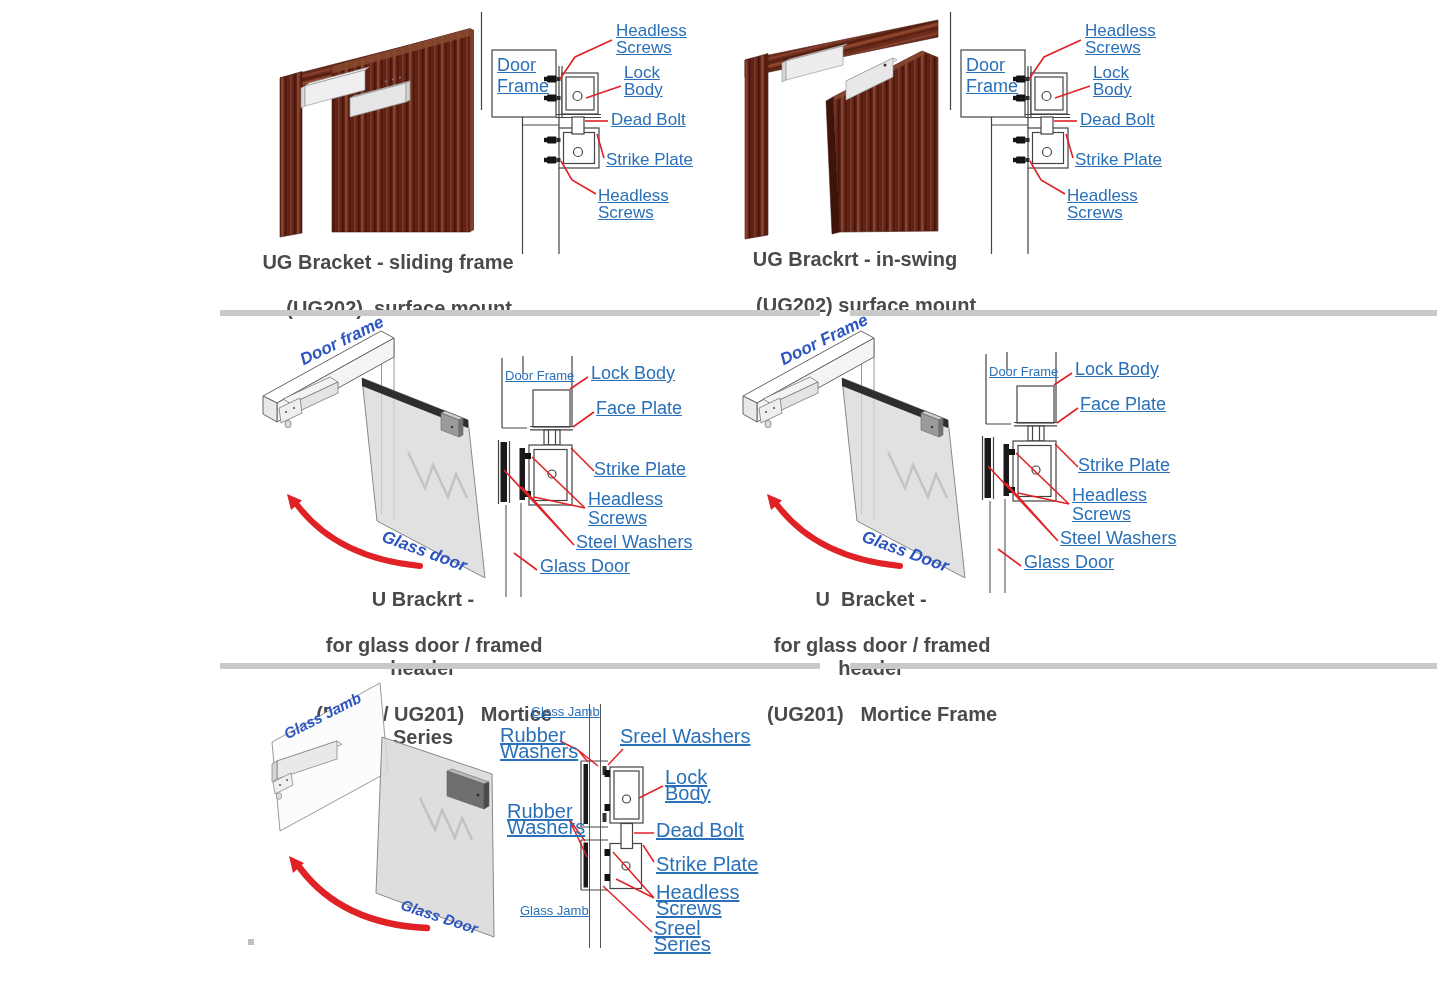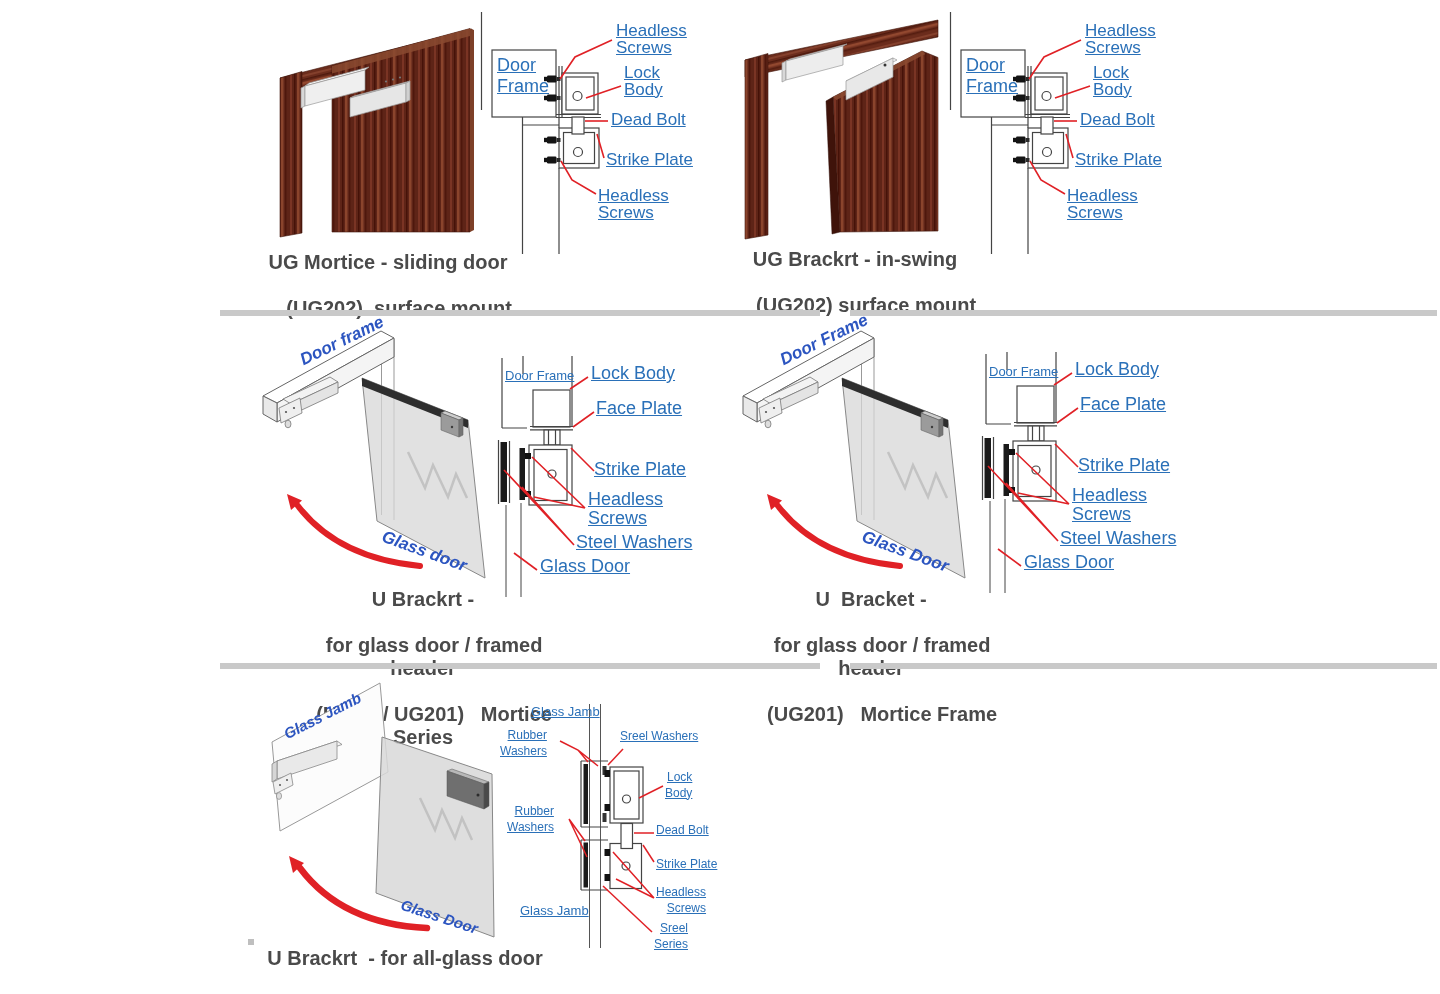--- a/index.html
+++ b/index.html
@@ -1,21 +1,21 @@
 <!DOCTYPE html>
 <html><head>
 <meta charset="utf-8">
 <style>
   html,body{margin:0;padding:0;background:#fff;}
   #page{position:relative;width:1440px;height:994px;background:#fff;overflow:hidden;
         font-family:"Liberation Sans",sans-serif;}
   .abs{position:absolute;}
   .lbl{position:absolute;color:#2a70b8;font-size:17px;line-height:17px;white-space:pre-wrap;text-decoration:underline;}
   .s18{font-size:18px;line-height:19px;}
-  .s16{font-size:12px;line-height:15.5px;text-align:right;}
+  .s16{font-size:20px;line-height:15.5px;}
   .s13{font-size:13px;line-height:13px;}
   .boxlbl{font-size:18px;line-height:21px;}
   .iso-lbl{position:absolute;font-style:italic;font-weight:700;color:#2c55c0;font-size:17px;
            transform-origin:left top;white-space:pre;}
   .iso-lbl.small{font-size:15px;}
   .caption{position:absolute;text-align:center;font-weight:600;color:#4a4a4a;font-size:20px;
            line-height:23px;white-space:pre-wrap;}
   .divider{position:absolute;height:6px;background:#c9c9c9;}
   .sq{position:absolute;width:6px;height:6px;background:#bfbfbf;}
 </style>
@@ -182,21 +182,21 @@
 Frame</span>
   <span class="lbl" style="left:616px;top:22px">Headless
 Screws</span>
   <span class="lbl" style="left:624px;top:64px">Lock
 Body</span>
   <span class="lbl" style="left:611px;top:111px">Dead Bolt</span>
   <span class="lbl" style="left:606px;top:151px">Strike Plate</span>
   <span class="lbl" style="left:598px;top:187px">Headless
 Screws</span>
 
-  <div class="caption" style="left:238px;top:251px;width:300px"><span>UG Mortice - sliding door</span><br>
+  <div class="caption" style="left:238px;top:251px;width:300px"><span>UG Bracket - sliding frame</span><br>
     <span>(UG202)  surface mount</span></div>
 
   <svg class="abs" style="left:720px;top:10px" width="250" height="245" viewBox="720 10 250 245">
     <polygon points="745,60 938,20 938,37 745,77" fill="url(#woodh)" stroke="#40150b" stroke-width="0.6"></polygon>
     <polygon points="745,60 768,53.5 768,235 745,239" fill="url(#wood)" stroke="#40150b" stroke-width="0.6"></polygon>
     <polygon points="782,63 786,61 786,80 782,82" fill="#d8d8d8" stroke="#9a9a9a" stroke-width="0.7"></polygon>
     <polygon points="786,61 843,46 847,44 790,59" fill="#fafafa" stroke="#9a9a9a" stroke-width="0.7"></polygon>
     <polygon points="786,61 843,46 843,65 786,80" fill="#ededed" stroke="#9a9a9a" stroke-width="0.7"></polygon>
     <polygon points="826,101 833,97 840,232 832,234" fill="#3f130a" stroke="#30100a" stroke-width="0.5"></polygon>
     <polygon points="833,97 922,51 938,57.5 938,231 840,232" fill="url(#wood)" stroke="#40150b" stroke-width="0.6"></polygon>
@@ -307,16 +307,16 @@
   <span class="lbl s16" style="left:507px;top:804px">Rubber
 Washers</span>
   <span class="lbl s16" style="left:656px;top:857px">Strike Plate</span>
   <span class="lbl s16" style="left:656px;top:885px">Headless
 Screws</span>
   <span class="lbl s13" style="left:520px;top:904px">Glass Jamb</span>
   <span class="lbl s16" style="left:654px;top:921px">Sreel
 Series</span>
 
   <div class="sq" style="left:248px;top:939px"></div>
-  <div class="caption" style="left:245px;top:947px;width:320px"><span>U Brackrt  - for all-glass door</span><br>
+  <div class="caption" style="left:245px;top:947px;width:320px"><br>
     <span>(UG200)   surface mount</span></div>
 
 </div>
 
 </body></html>

